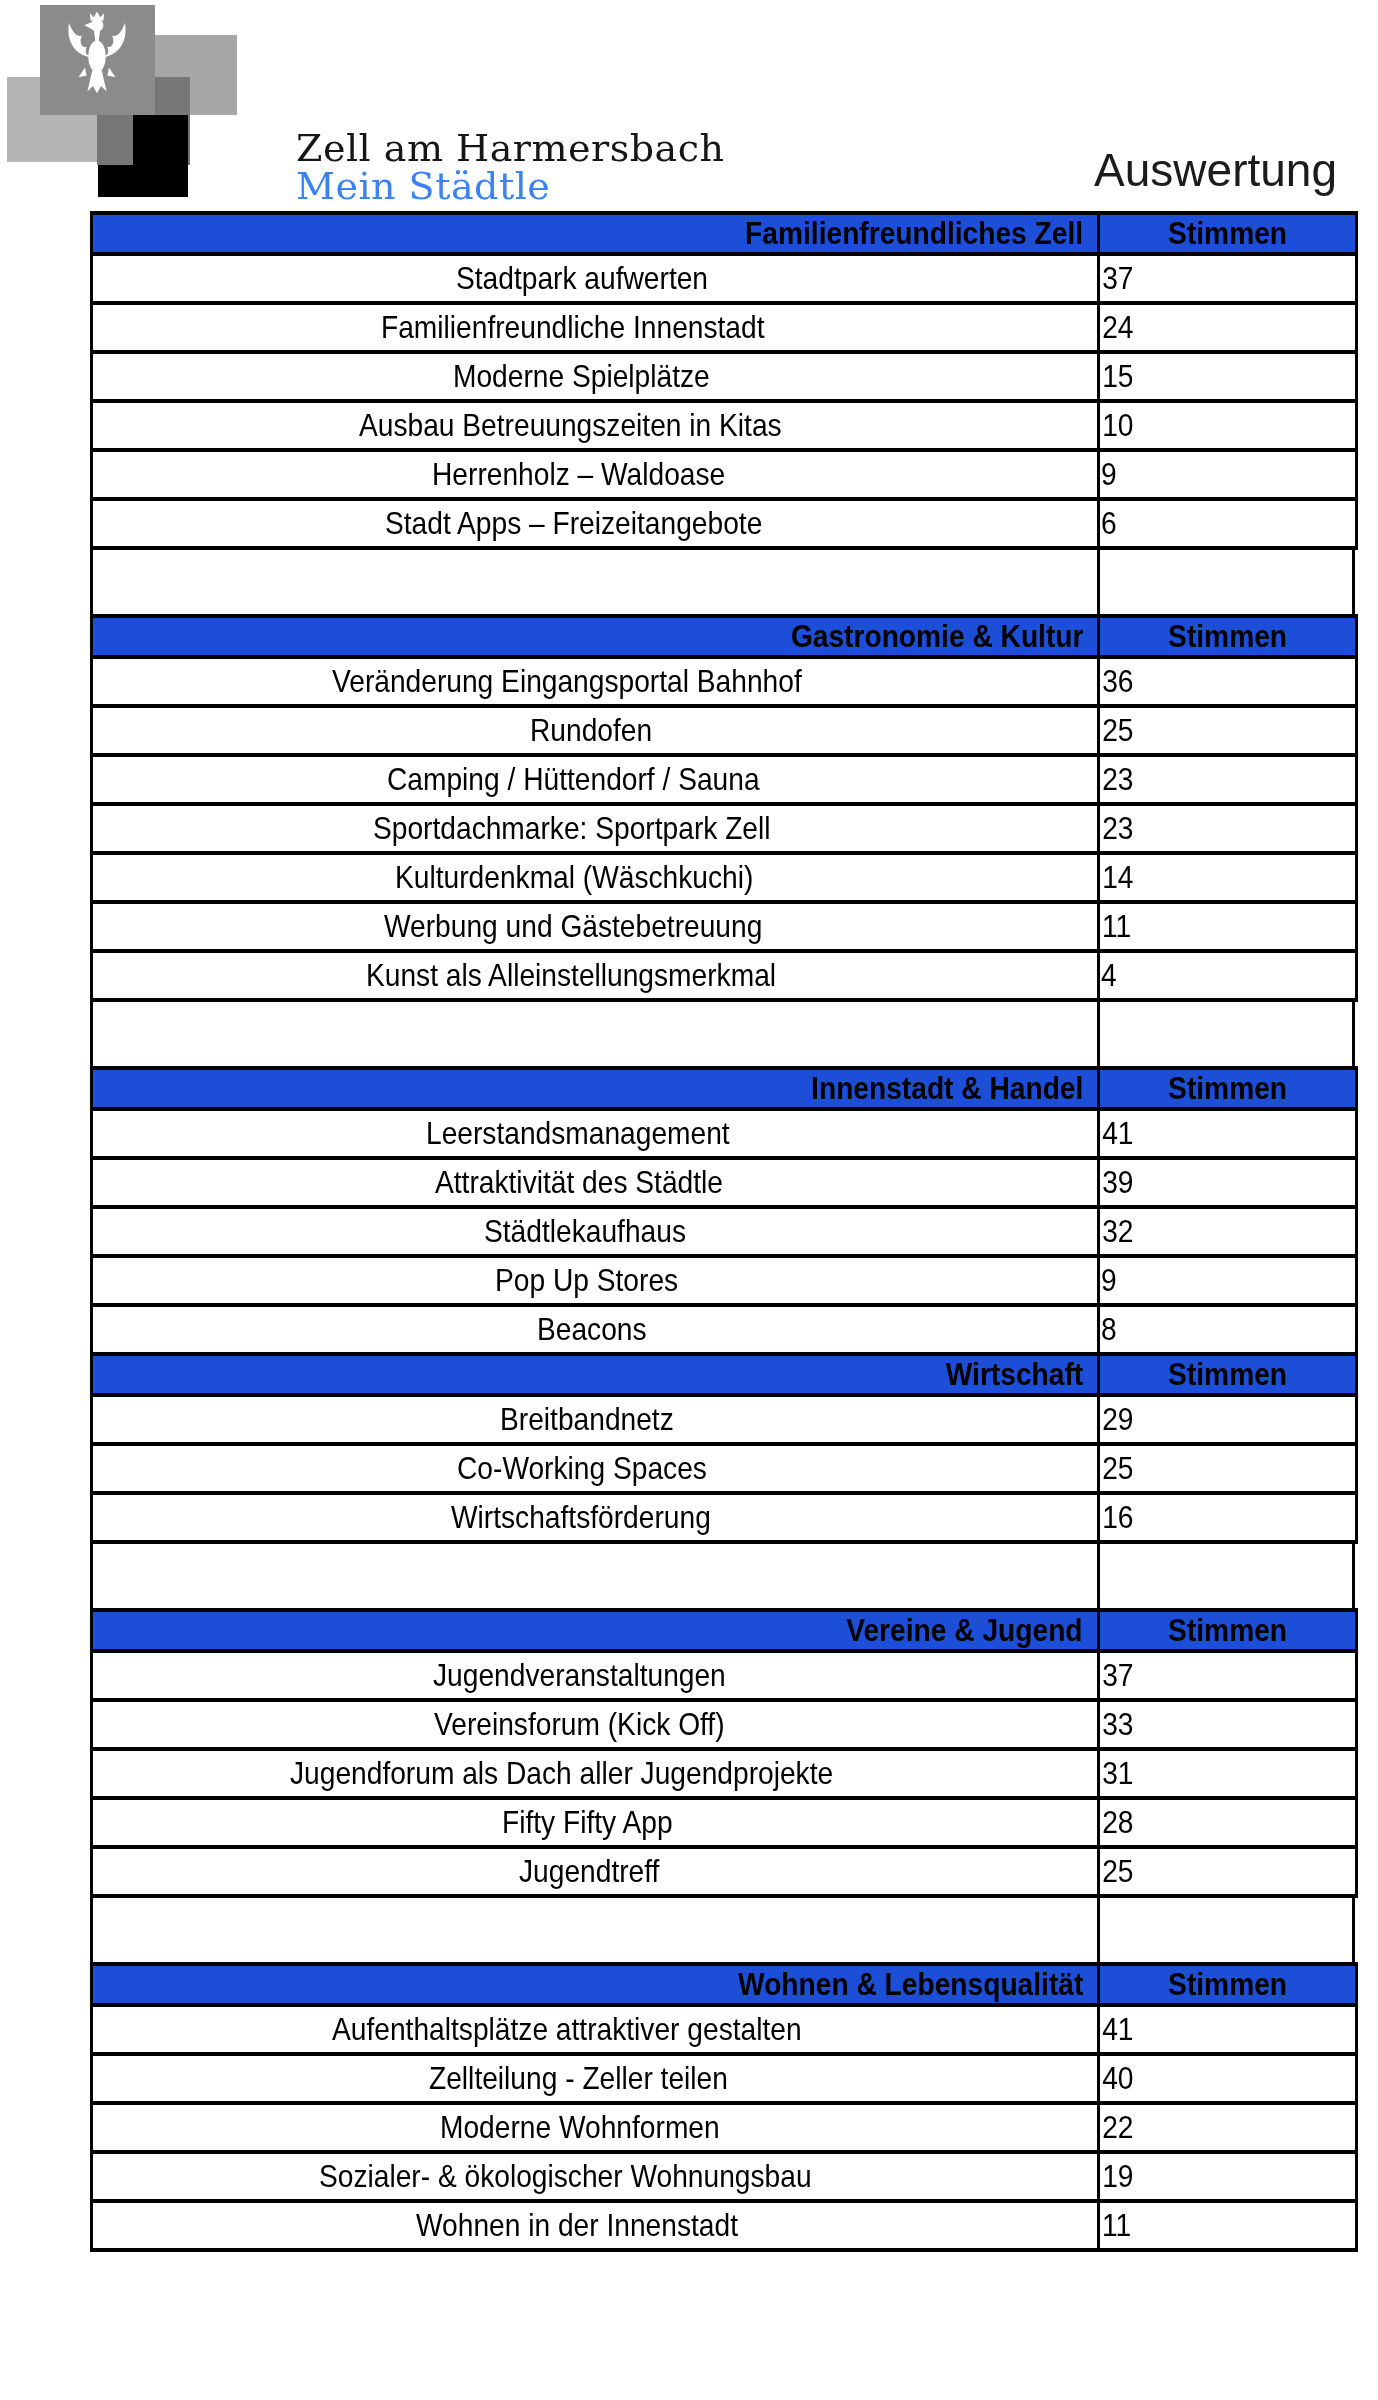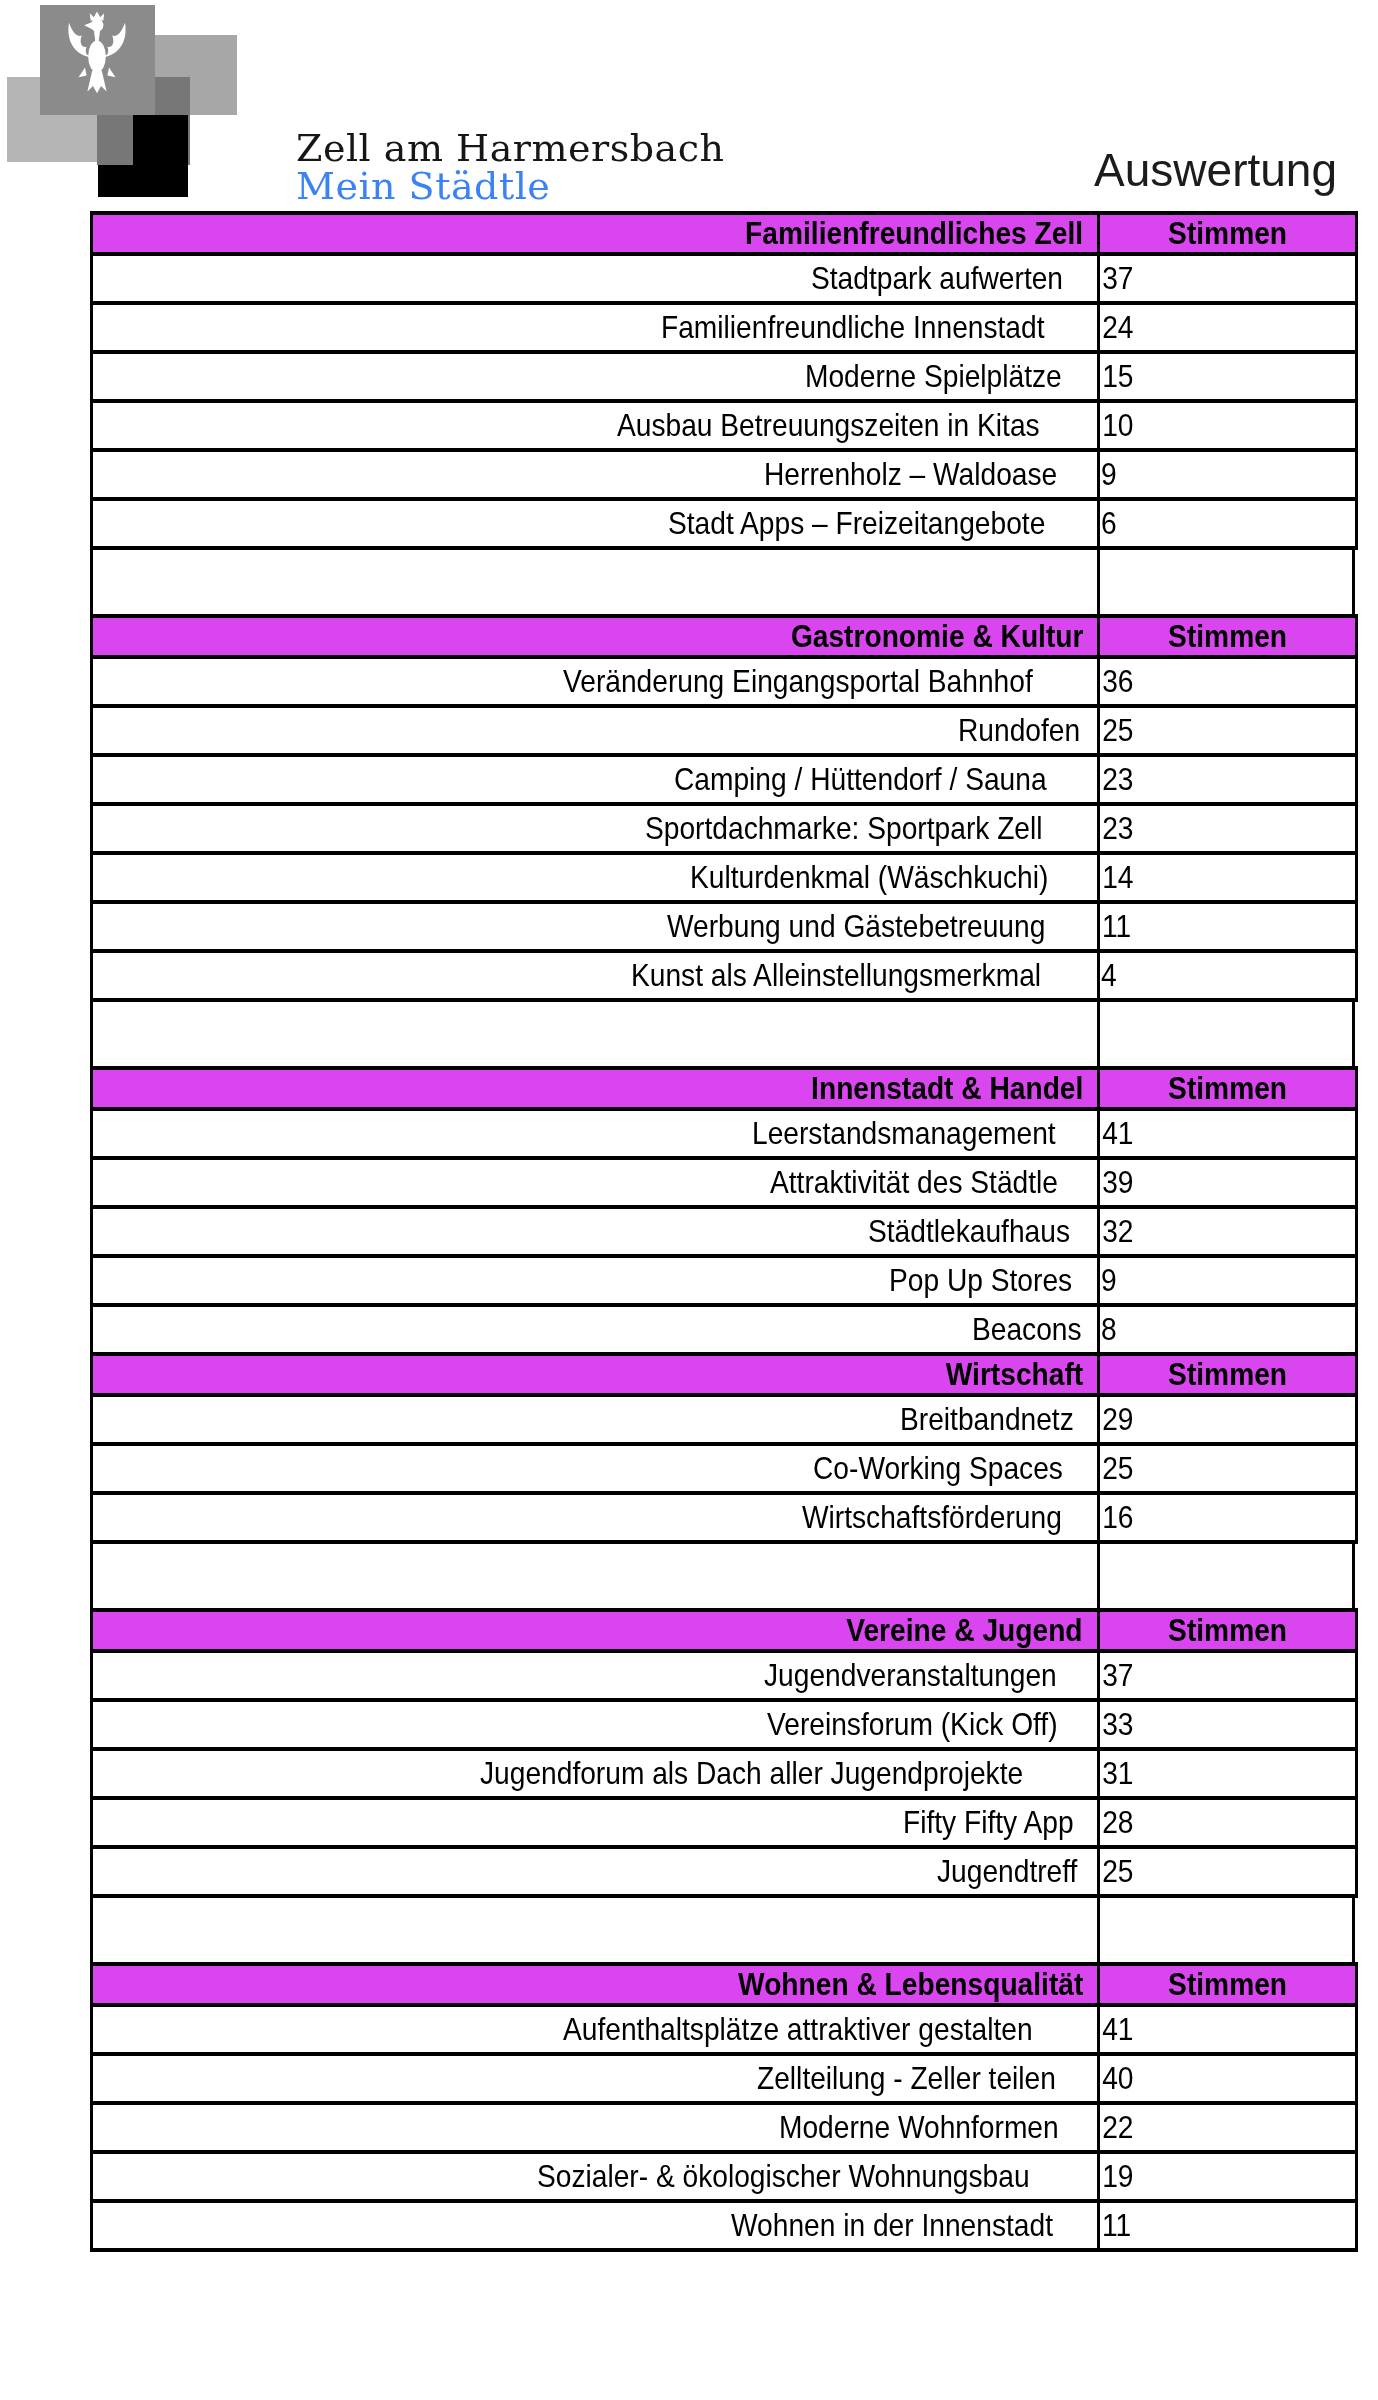--- a/index.html
+++ b/index.html
@@ -44,29 +44,29 @@
   col.col-label{width:1007px;}
   col.col-votes{width:258px;}
   table.vote-table th, table.vote-table td{
     border:3px solid #000;
     border-top-width:4px;
     border-bottom-width:4px;
     overflow:hidden;
   }
   table.vote-table.no-top thead th{border-top:none;}
   thead th{
-    background:#d946ef;
+    background:#1d4ed8;
     height:36px;
     font-size:32px;font-weight:bold;
     padding:0;
   }
   th.cat-cell{text-align:right;padding-right:14px;}
   th.votes-head{text-align:center;}
   tbody td{height:45px;font-size:32px;padding:0;}
-  td.label-cell{text-align:right;padding-left:8px;}
+  td.label-cell{text-align:center;padding-left:8px;}
   td.vote-cell{text-align:left;}
 
   
   .cx{display:inline-block;transform:scaleX(0.88);transform-origin:left center;white-space:nowrap;}
   .cx-r{transform-origin:right center;}
   .cx-c{transform-origin:center center;}
 
   
   .gap{
     height:64px;

